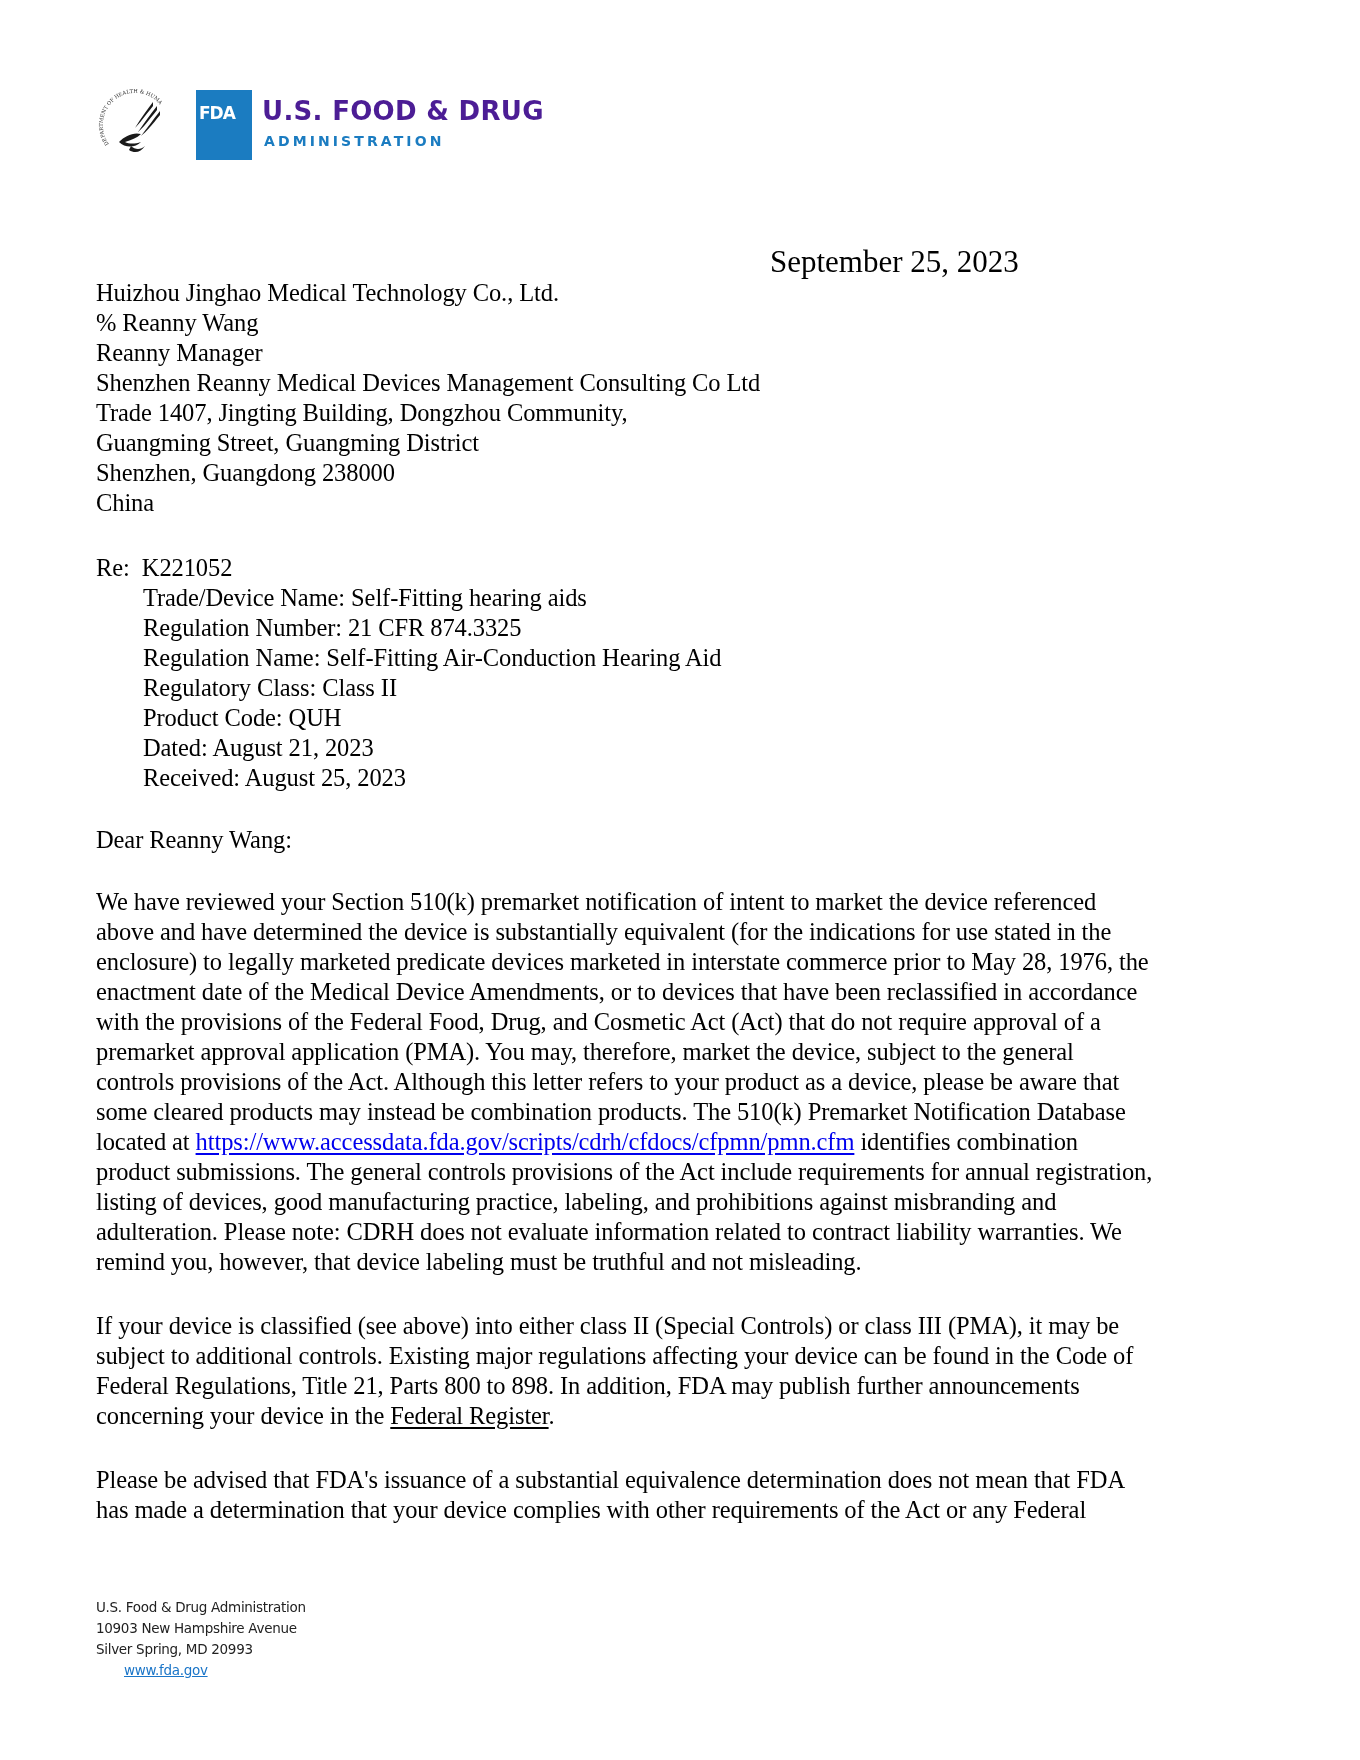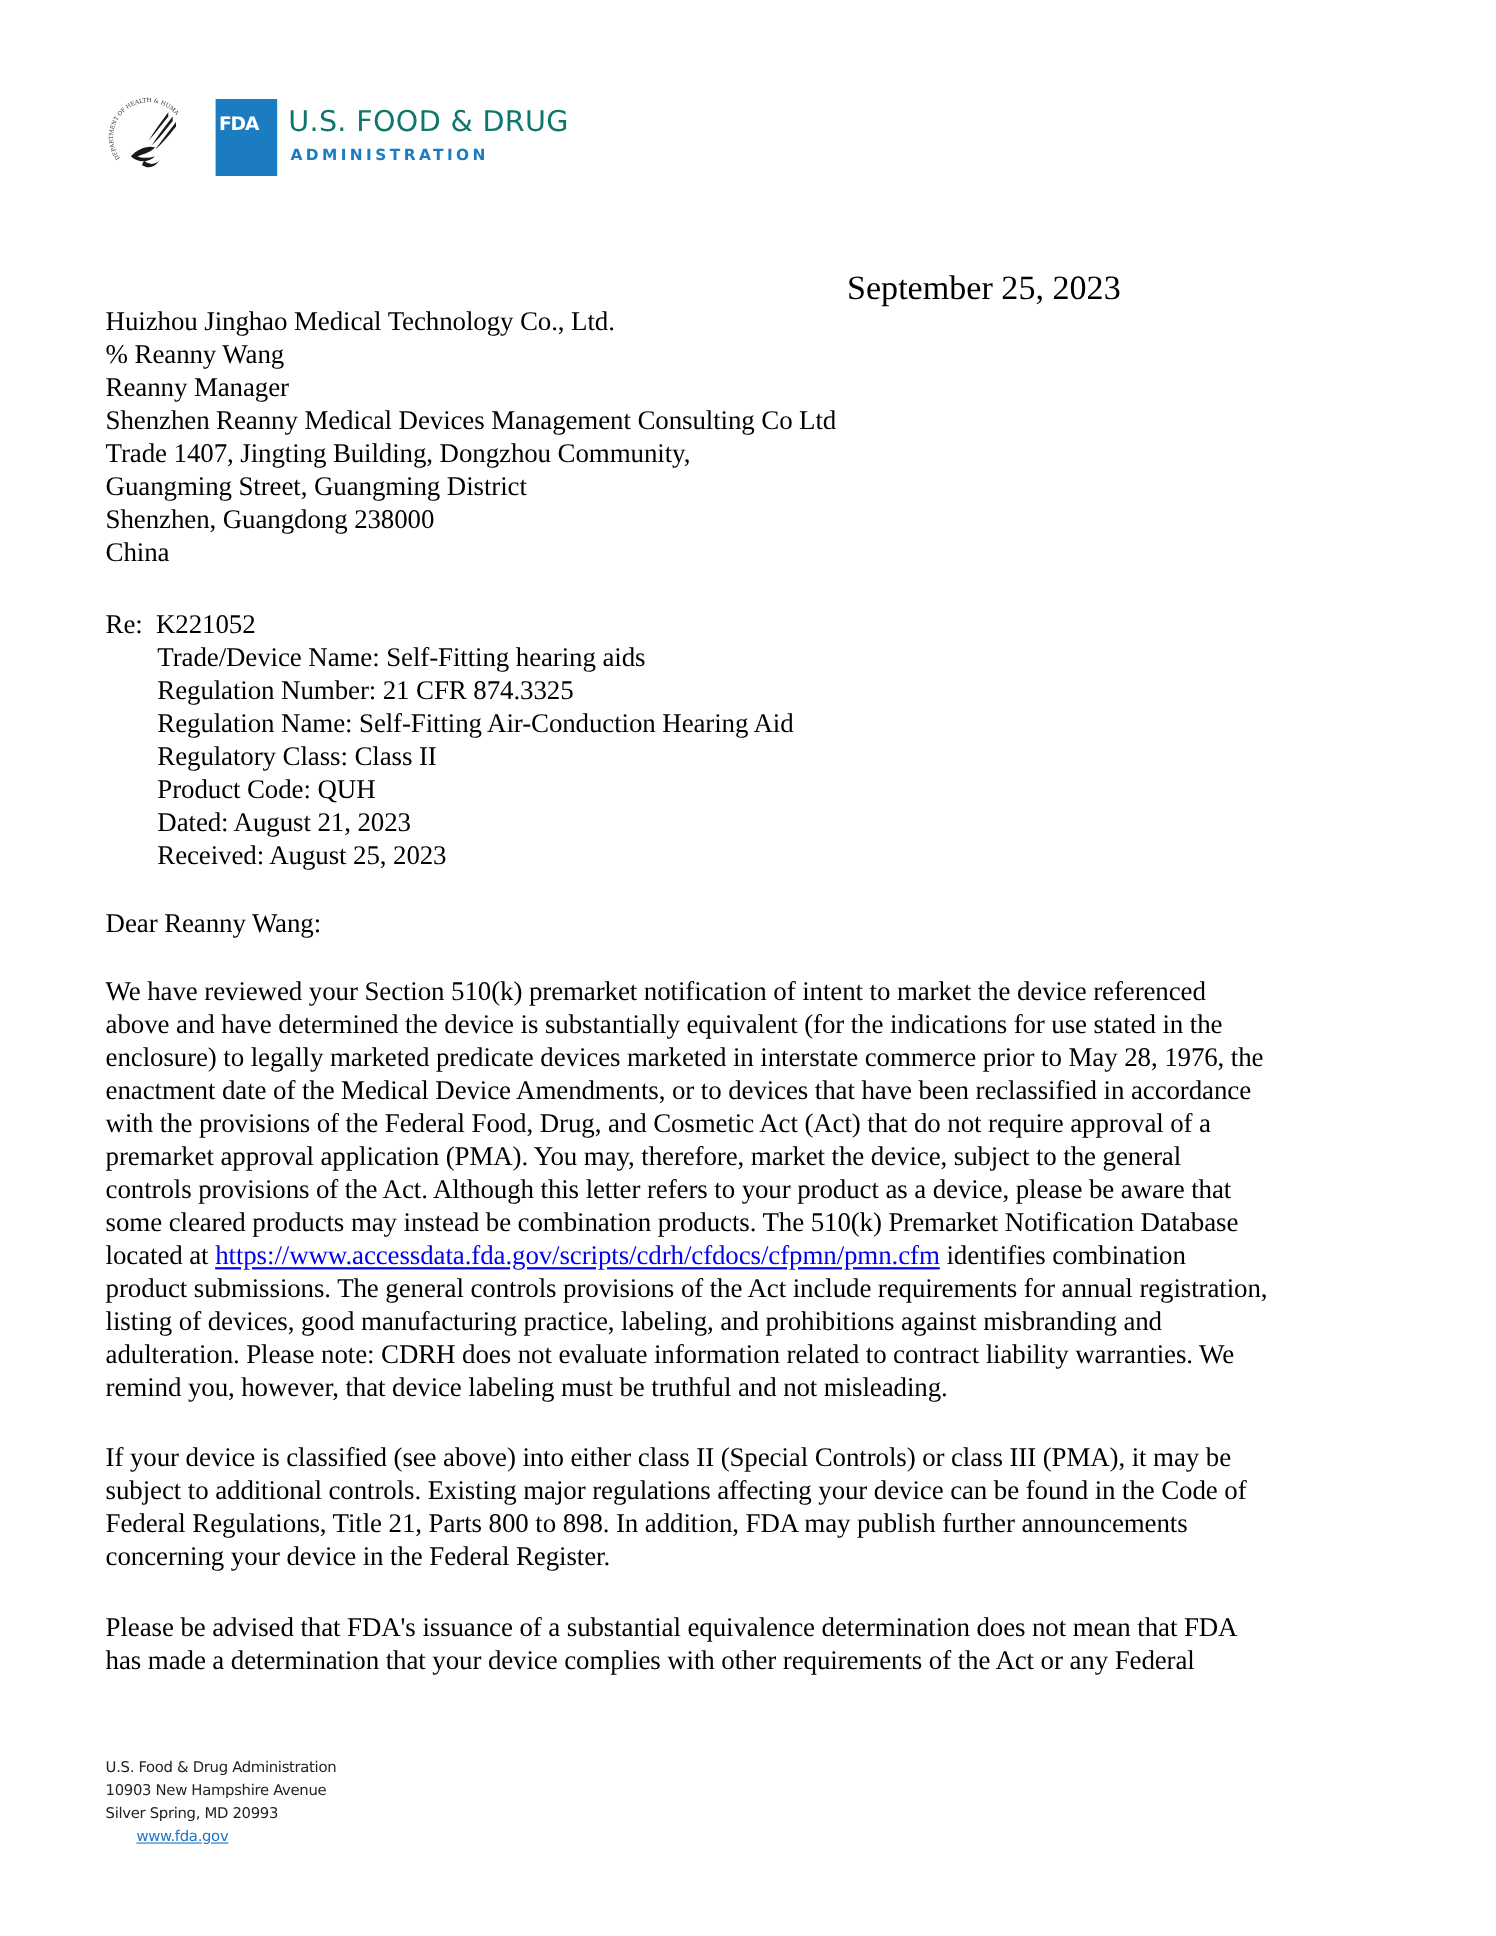--- a/index.html
+++ b/index.html
@@ -2,27 +2,27 @@
 <html><head>
 <meta charset="utf-8">
 <style>
   html, body { margin: 0; padding: 0; background: #ffffff; }
   body { width: 1360px; height: 1760px; position: relative; overflow: hidden;
          font-family: "Liberation Serif", "DejaVu Serif", serif; color: #000; }
   .abs { position: absolute; }
   .line { position: absolute; left: 96px; font-size: 24.5px; line-height: 30px; white-space: nowrap; letter-spacing: -0.1px; }
   .re-sub { left: 143px; }
   .link { color: #0000ee; text-decoration: underline; text-underline-offset: 3px; cursor: pointer; }
-  .uline { text-underline-offset: 3px; cursor: pointer; }
+  .uline { text-decoration: underline; text-underline-offset: 3px; cursor: pointer; }
 
   
   .seal { left: 95px; top: 84px; width: 80px; height: 78px; }
   .fda-box { left: 196px; top: 90px; width: 56px; height: 70px; background: #1b7cc1; }
   .fda-box span { position: absolute; left: 3px; top: 13px; color: #fff; font-family: "DejaVu Sans", sans-serif; font-weight: bold; font-size: 17px; letter-spacing: -1px; }
-  .fda-title { left: 262px; top: 96px; color: #0f766e; font-family: "DejaVu Sans", sans-serif; font-weight: normal; font-size: 26px; letter-spacing: 0.3px; white-space: nowrap; }
+  .fda-title { left: 262px; top: 96px; color: #4c1d95; font-family: "DejaVu Sans", sans-serif; font-weight: bold; font-size: 26px; letter-spacing: 0.3px; white-space: nowrap; }
   .fda-sub { left: 264px; top: 133px; color: #1b7cc1; font-family: "DejaVu Sans", sans-serif; font-weight: bold; font-size: 14px; letter-spacing: 3.1px; white-space: nowrap; }
 
   .date { left: 770px; top: 247px; font-size: 31px; line-height: 30px; white-space: nowrap; }
 
   .footer { position: absolute; left: 96px; font-family: "DejaVu Sans", "Liberation Sans", sans-serif; font-size: 13.5px; line-height: 20.5px; color: #222; white-space: nowrap; letter-spacing: -0.3px; }
   .footer-link { color: #1a75c8; text-decoration: underline; cursor: pointer; margin-left: 28px; }
 </style>
 </head>
 <body>
 

